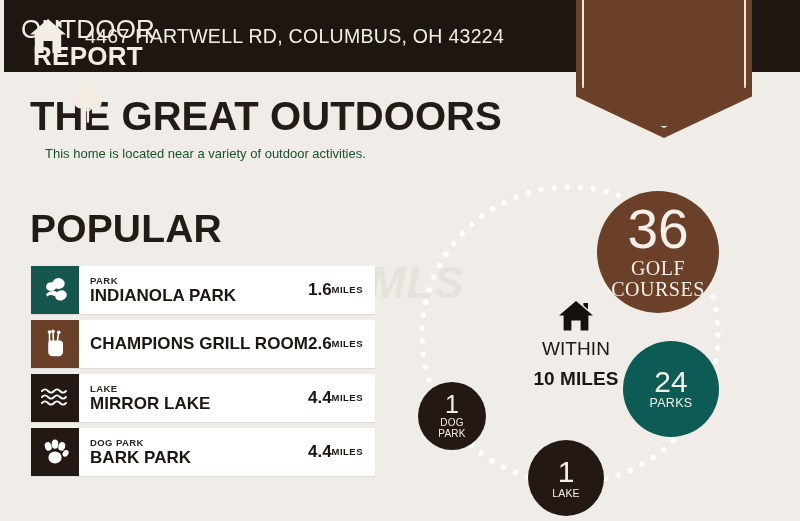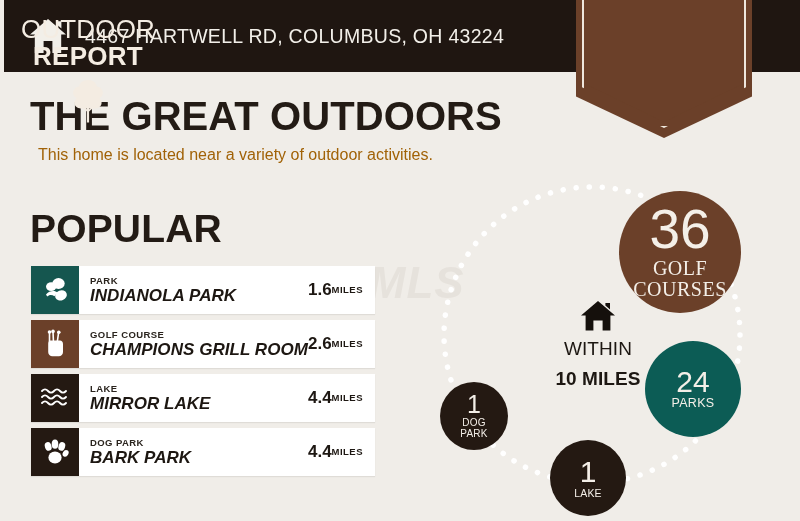--- a/index.html
+++ b/index.html
@@ -59,22 +59,22 @@
   }
   .tree-icon{width:40px;height:46px;}
 
   
   .h1{
     position:absolute;left:30px;top:96px;
     font-size:40px;font-weight:700;color:#231b15;
     letter-spacing:.002em;line-height:1;
   }
   .sub{
-    position:absolute;left:38px;top:146px;
-    font-size:16px;color:#a16207;font-weight:400;
+    position:absolute;left:45px;top:146px;
+    font-size:13px;color:#14532d;font-weight:400;
   }
   .h2{
     position:absolute;left:30px;top:209px;
     font-size:39px;font-weight:700;color:#231b15;letter-spacing:.004em;line-height:1;
   }
 
   
   .watermark{
     position:absolute;left:288px;top:258px;
     font-size:44px;font-style:italic;font-weight:700;
@@ -97,32 +97,32 @@
   .row-mid{
     flex:1 1 auto;display:flex;flex-direction:column;justify-content:center;
     padding-left:11px;min-width:0;
   }
   .cat{
     font-size:9.5px;font-weight:700;color:#2a241e;
     letter-spacing:.045em;line-height:1.25;
   }
   .nm{
     font-size:17px;font-weight:700;color:#1d1712;
-    letter-spacing:.003em;line-height:1.12;white-space:nowrap;font-style:italic;
+    letter-spacing:.003em;line-height:1.12;white-space:nowrap;
   }
   .row-right{
     flex:0 0 auto;display:flex;flex-direction:row;
     justify-content:center;align-items:center;
     padding:0 12px 0 6px;
   }
   .dist{font-size:17px;font-weight:700;color:#1d1712;line-height:1.05;}
   .unit{font-size:9.5px;font-weight:700;color:#1d1712;letter-spacing:.05em;line-height:1.35;}
 
   
-  .diagram{position:absolute;left:400px;top:150px;width:400px;height:371px;z-index:2;}
+  .diagram{position:absolute;left:378px;top:150px;width:400px;height:371px;z-index:2;}
   .arc{position:absolute;left:0;top:0;}
   .circ{
     position:absolute;border-radius:50%;
     display:flex;flex-direction:column;
     align-items:center;justify-content:center;
     color:#f4efe8;text-align:center;
   }
   .c-num{font-weight:400;line-height:.98;}
   .c-lab{font-weight:400;line-height:1.08;}
 
@@ -220,21 +220,20 @@
           <circle cx="9.5" cy="3" r="1.8" fill="#ffffff"></circle>
           <path d="M13.4 11.5 L13 2.8" stroke="#ffffff" stroke-width="1.6" stroke-linecap="round"></path>
           <circle cx="13" cy="2.4" r="1.8" fill="#ffffff"></circle>
           <path d="M17.4 12 L18.6 3.6" stroke="#ffffff" stroke-width="1.6" stroke-linecap="round"></path>
           <circle cx="18.8" cy="3.2" r="1.8" fill="#ffffff"></circle>
           <path d="M9.2 11.5 L20 11.5 C21.7 11.5 23 13 23 15 L23 23 C23 25.5 21.2 27.3 18.8 27.3
                    L12.4 27.3 C10 27.3 8.2 25.5 8.2 23 L8.2 15 C8.2 13 9 11.5 9.2 11.5 Z" fill="#ffffff"></path>
         </svg>
       </div>
       <div class="row-mid">
-        <div class="cat">GOLF COURSE</div>
         <div class="nm">CHAMPIONS GRILL ROOM</div>
       </div>
       <div class="row-right">
         <div class="dist">2.6</div>
         <div class="unit">MILES</div>
       </div>
     </div>
 
     <div class="row">
       <div class="tile" style="background:#241912">

